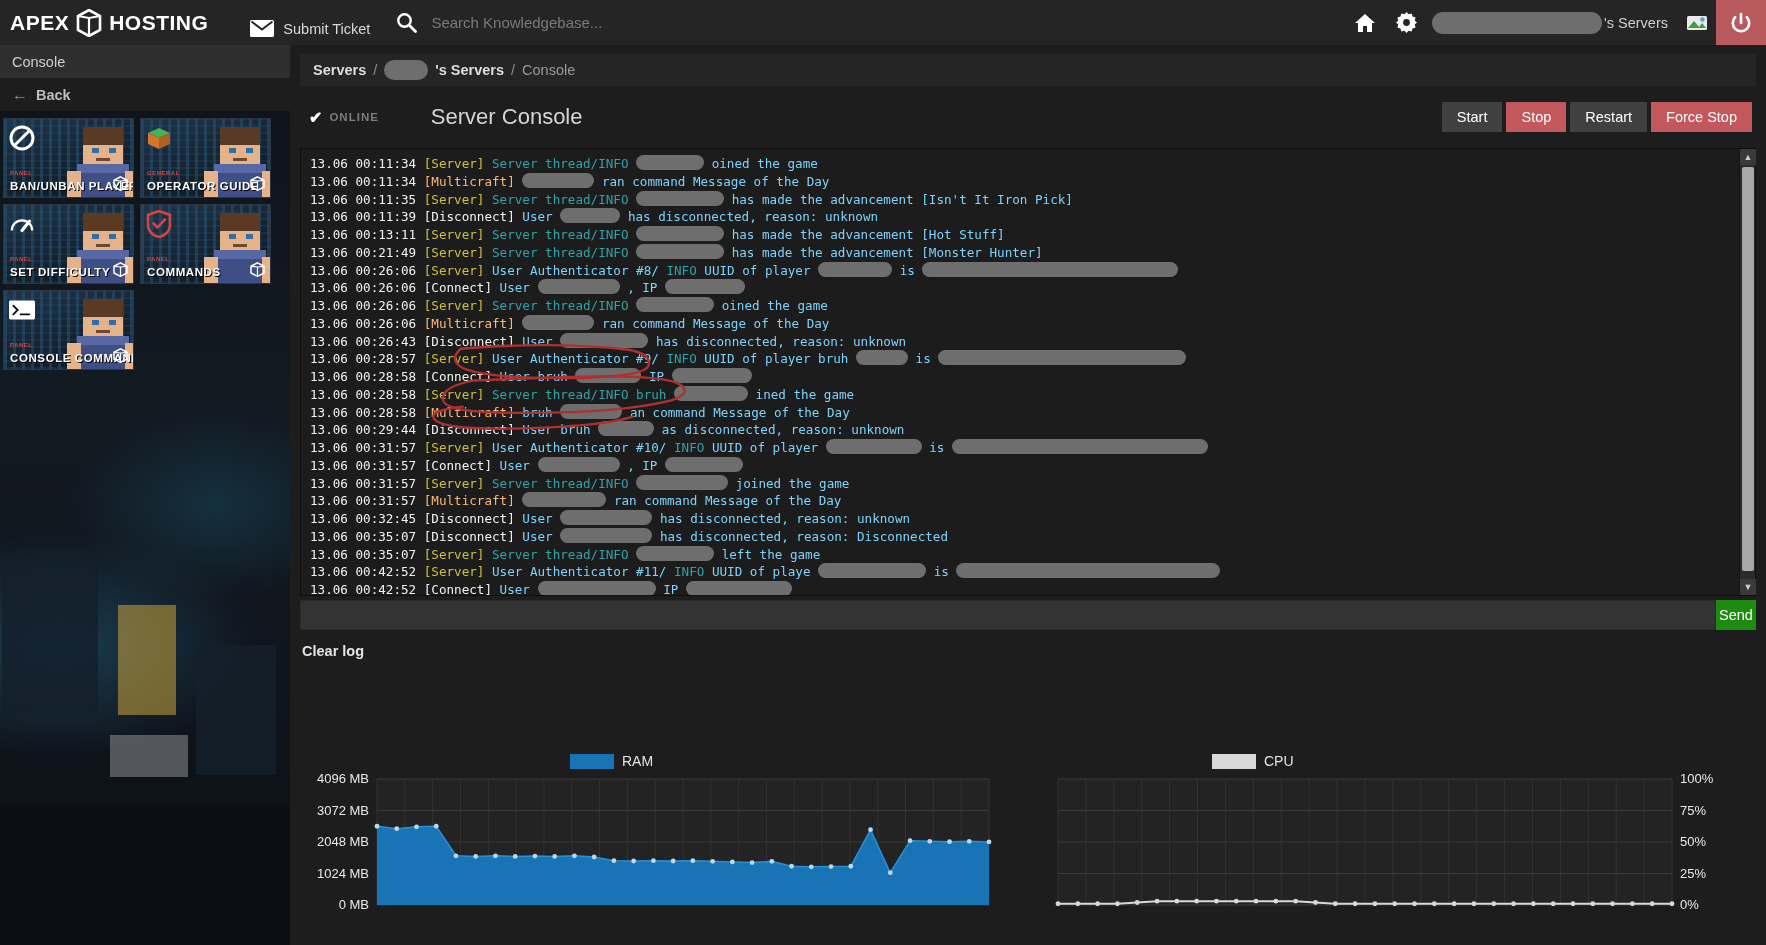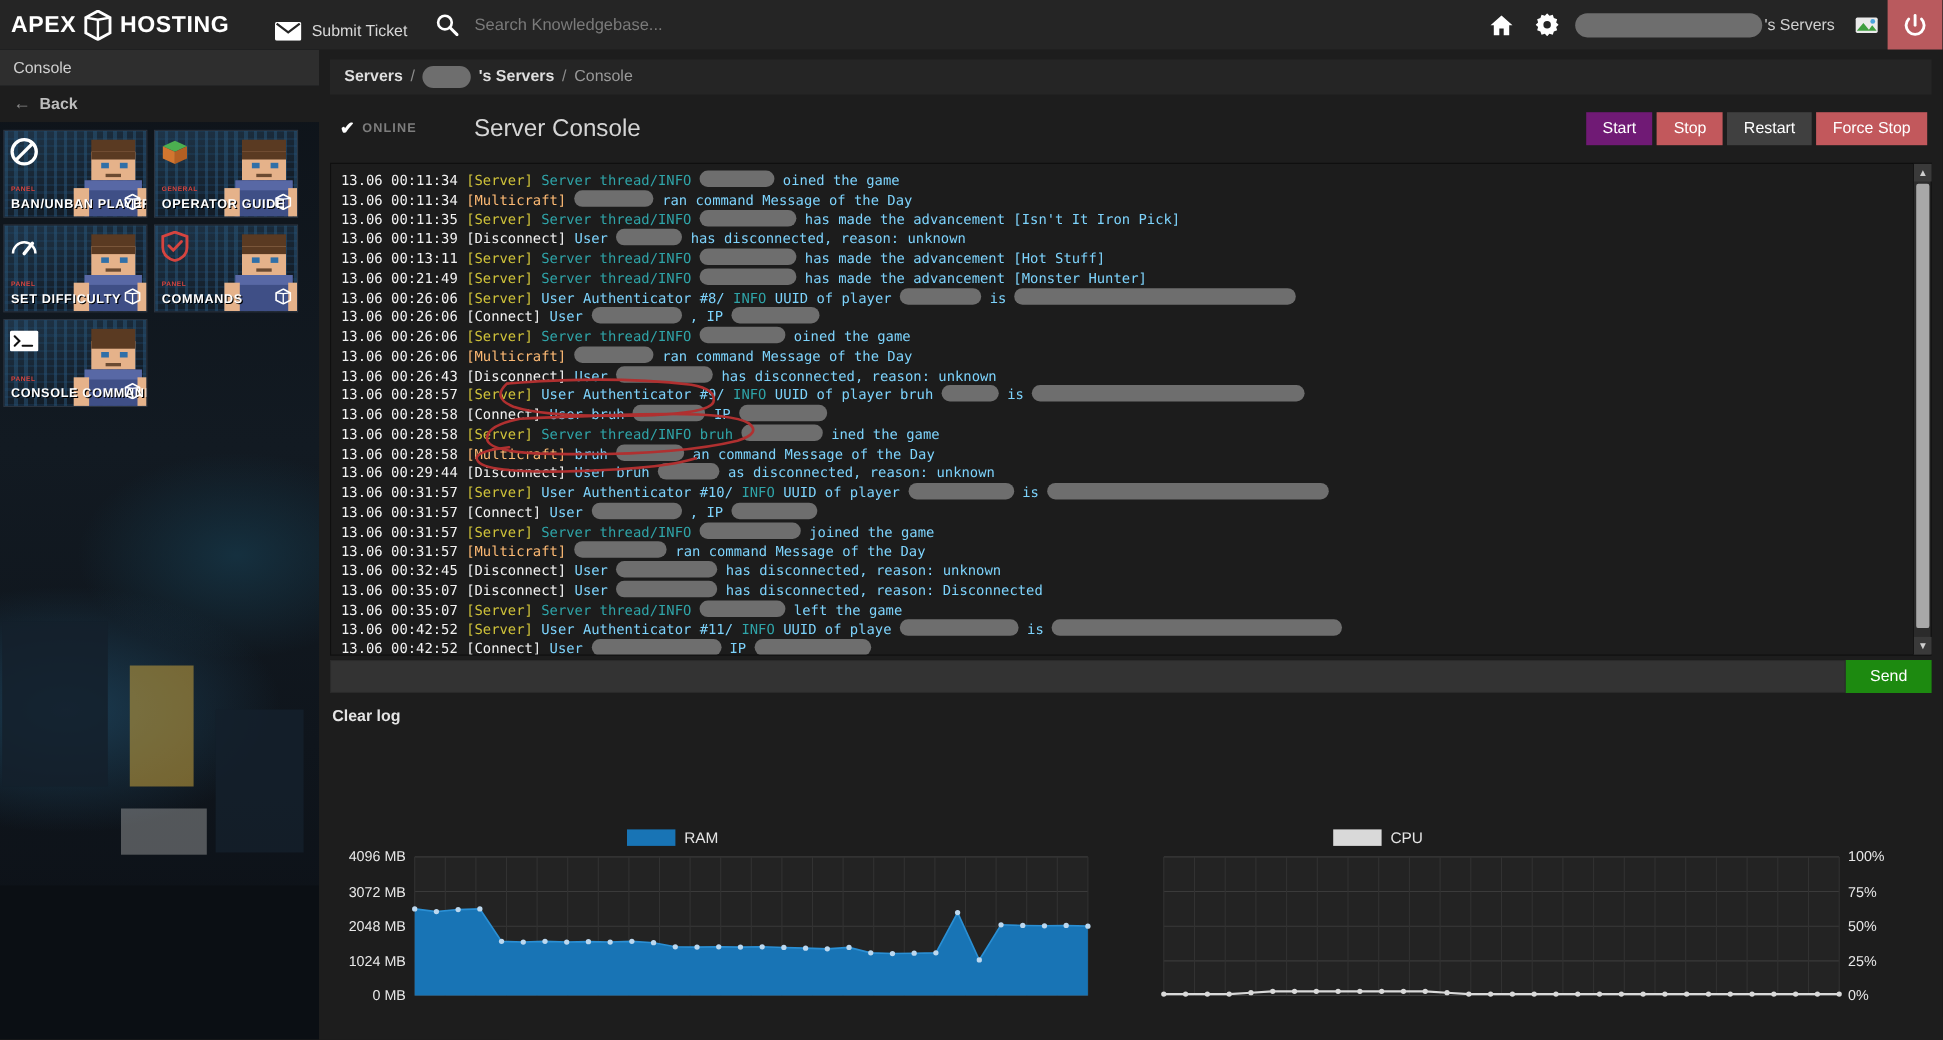--- a/index.html
+++ b/index.html
@@ -144,21 +144,21 @@
   .online-badge .ck { color: #ffffff; font-size: 16px; }
   #page-title {
     color: #d5d5d5; font-size: 22px; margin-left: 52px; font-weight: normal;
   }
   .actions { margin-left: auto; display: flex; gap: 4px; padding-right: 4px; }
   .actions button {
     border: none; color: #fff; font-size: 14.5px; height: 30px;
     padding: 0 15px; cursor: pointer;
     font-family: "Liberation Sans", sans-serif;
   }
-  .btn-start { background: #701a75; color: #8b8b8b; cursor: default; }
+  .btn-start { background: #404040; color: #8b8b8b; cursor: default; }
   .btn-stop, .btn-force { background: #c2585c; }
   .btn-restart { background: #404040; }
 
   
   #console-wrap {
     position: relative; margin: 0 10px; height: 448px;
     background: #1c1c1c; border: 1px solid #0f0f0f;
     display: flex;
   }
   #console-log {
@@ -198,21 +198,21 @@
   
   #cmd-row {
     margin: 4px 10px 0 10px; height: 30px; display: flex;
   }
   #cmd-input {
     flex: 1; background: #333333; border: 1px solid #2a2a2a; outline: none;
     color: #e2e2e2; font-size: 14px; padding: 0 8px;
     font-family: "Liberation Sans", sans-serif;
   }
   #send-btn {
-    width: 78px; background: #1d8a10; color: #fff; border: none;
+    width: 40px; background: #1d8a10; color: #fff; border: none;
     font-size: 14.5px; cursor: pointer;
     font-family: "Liberation Sans", sans-serif;
   }
   #clear-log {
     margin: 13px 0 0 12px; color: #e4e4e4;
     font-size: 14.5px; font-weight: bold; cursor: pointer; display: inline-block;
   }
 
   
   #charts {

